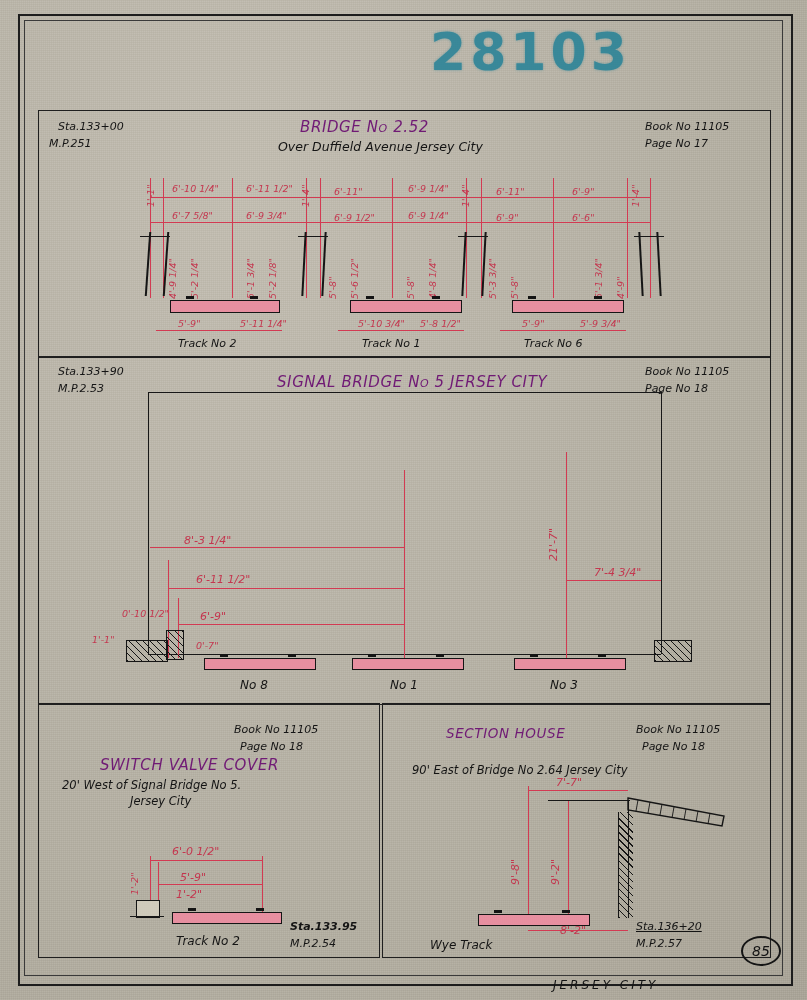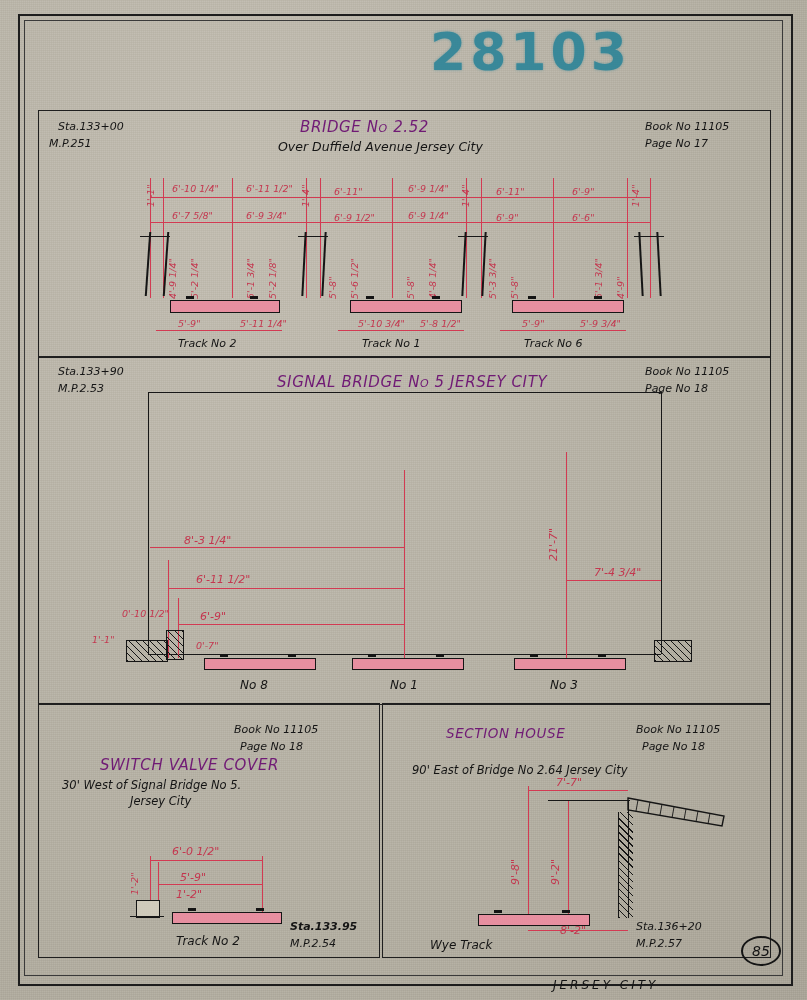--- a/index.html
+++ b/index.html
@@ -215,21 +215,21 @@
 
 <div class="lbl" style="left:240px;top:678px;font-size:12px;">No 8</div>
 <div class="lbl" style="left:390px;top:678px;font-size:12px;">No 1</div>
 <div class="lbl" style="left:550px;top:678px;font-size:12px;">No 3</div>
 
 <div class="panel" id="panel-switch"></div>
 
 <div class="hdr" style="left:234px;top:723px;">Book No 11105</div>
 <div class="hdr" style="left:240px;top:740px;">Page No 18</div>
 <div class="title" style="left:100px;top:756px;">SWITCH VALVE COVER</div>
-<div class="subtitle" style="left:62px;top:778px;font-size:11.5px;">30' West of Signal Bridge No 5.</div>
+<div class="subtitle" style="left:62px;top:778px;font-size:11.5px;">20' West of Signal Bridge No 5.</div>
 <div class="subtitle" style="left:130px;top:794px;font-size:11.5px;">Jersey City</div>
 
 <div class="hline" style="left:150px;top:860px;width:112px;"></div>
 <div class="dim" style="left:172px;top:845px;font-size:11px;">6'-0 1/2"</div>
 <div class="hline" style="left:158px;top:884px;width:104px;"></div>
 <div class="dim" style="left:180px;top:871px;font-size:11px;">5'-9"</div>
 <div class="dim" style="left:176px;top:888px;font-size:11px;">1'-2"</div>
 <div class="dimv" style="left:140px;top:884px;">1'-2"</div>
 <div class="vline" style="left:150px;top:856px;height:58px;"></div>
 <div class="vline" style="left:158px;top:862px;height:52px;"></div>
@@ -276,17 +276,17 @@
      background:repeating-linear-gradient(45deg,#151515 0px,#151515 1px,transparent 1px,transparent 5px);
      border-left:1.4px solid #151515;"></div>
 
 <div class="beam" style="left:478px;top:914px;width:110px;height:10px;"></div>
 <div class="railtop" style="left:494px;top:910px;width:8px;"></div>
 <div class="railtop" style="left:562px;top:910px;width:8px;"></div>
 <div class="hline" style="left:528px;top:930px;width:100px;"></div>
 <div class="dim" style="left:560px;top:924px;font-size:11px;">8'-2"</div>
 
 <div class="lbl" style="left:430px;top:938px;font-size:12px;">Wye Track</div>
-<div class="hdr" style="left:636px;top:920px;">Sta.136+20</div>
+<div class="hdr" style="left:636px;top:920px;text-decoration:underline;">Sta.136+20</div>
 <div class="hdr" style="left:636px;top:937px;">M.P.2.57</div>
 
 <div class="pagenum">85</div>
 <div class="footer">JERSEY CITY</div>
 
 </body></html>

